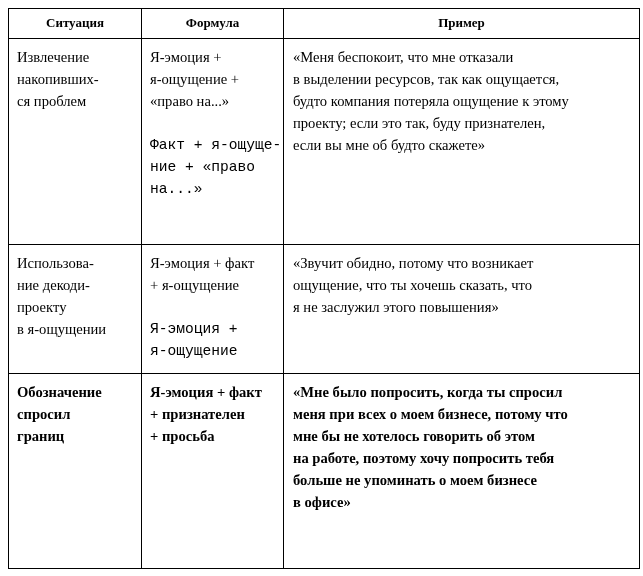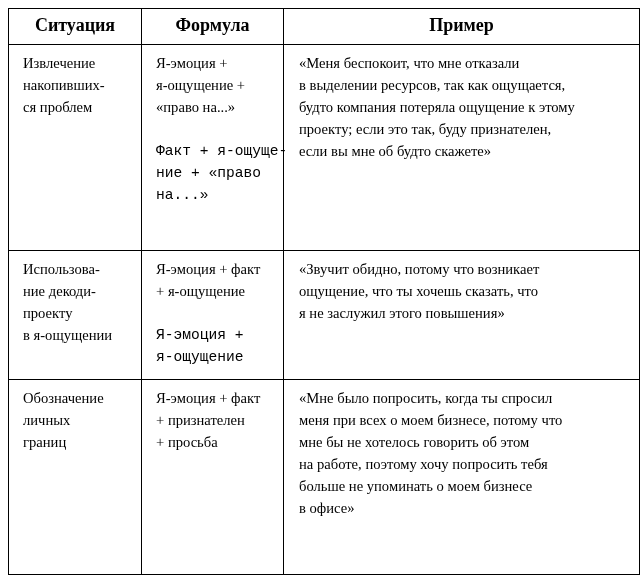--- a/index.html
+++ b/index.html
@@ -32,21 +32,21 @@
 
   table.matrix th,
   table.matrix td {
     border: 1px solid #000000;
     vertical-align: top;
     padding: 0;
   }
   table.matrix thead th {
     text-align: center;
     font-weight: bold;
-    font-size: 18px;
+    font-size: 13px;
     line-height: 1.2;
     padding: 6px 4px 7px 4px;
   }
   .cell {
     padding: 7px 9px 9px 9px;
     font-size: 14.6px;
     line-height: 1.52;
   }
   .cell.narrow {
     padding-left: 8px;
@@ -55,27 +55,26 @@
   .cell p {
     margin: 0;
   }
   .cell p + p {
     margin-top: 1.5em;
     font-family: Liberation Mono, monospace;
   }
   .cell .line {
     display: block;
     white-space: nowrap;
-    margin-left: 6px;
   }
 
   
   tr.r1 td { height: 205px; }
   tr.r2 td { height: 128px; }
-  tr.r3 td { height: 194px; }
+  tr.r3 td { height: 194px; font-weight: bold; }
 </style>
 </head>
 <body>
 
 <div class="page">
   <table class="matrix">
     <colgroup>
       <col class="c1">
       <col class="c2">
       <col class="c3">
@@ -158,21 +157,21 @@
             </p>
           </div>
         </td>
       </tr>
 
       <tr class="r3">
         <td>
           <div class="cell narrow row-situation">
             <p>
               <span class="line">Обозначение</span>
-              <span class="line">личных</span>
+              <span class="line">спросил</span>
               <span class="line">границ</span>
             </p>
           </div>
         </td>
         <td>
           <div class="cell narrow row-formula">
             <p>
               <span class="line">Я-эмоция + факт</span>
               <span class="line">+ признателен</span>
               <span class="line">+ просьба</span>

